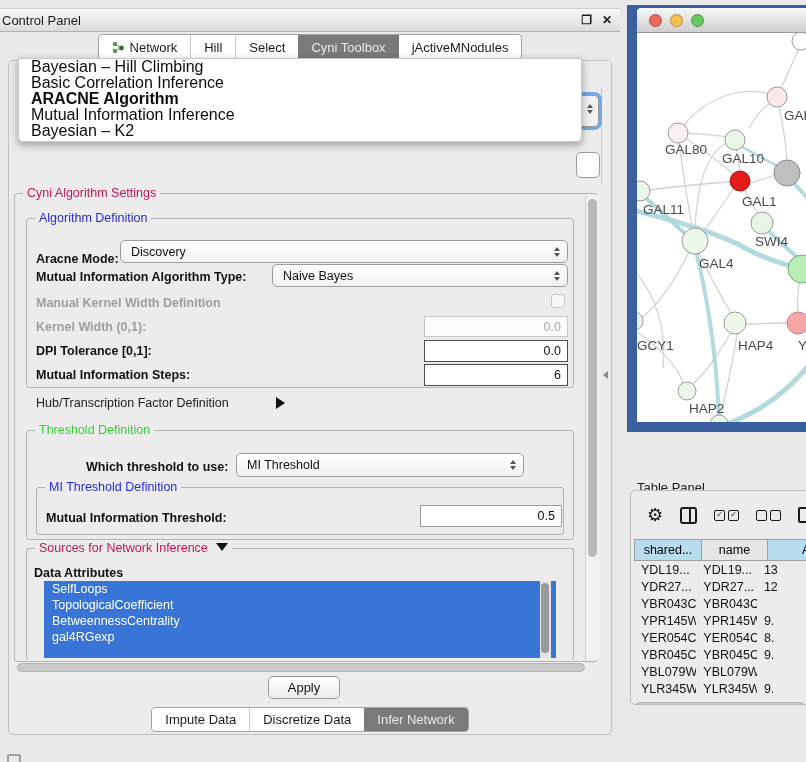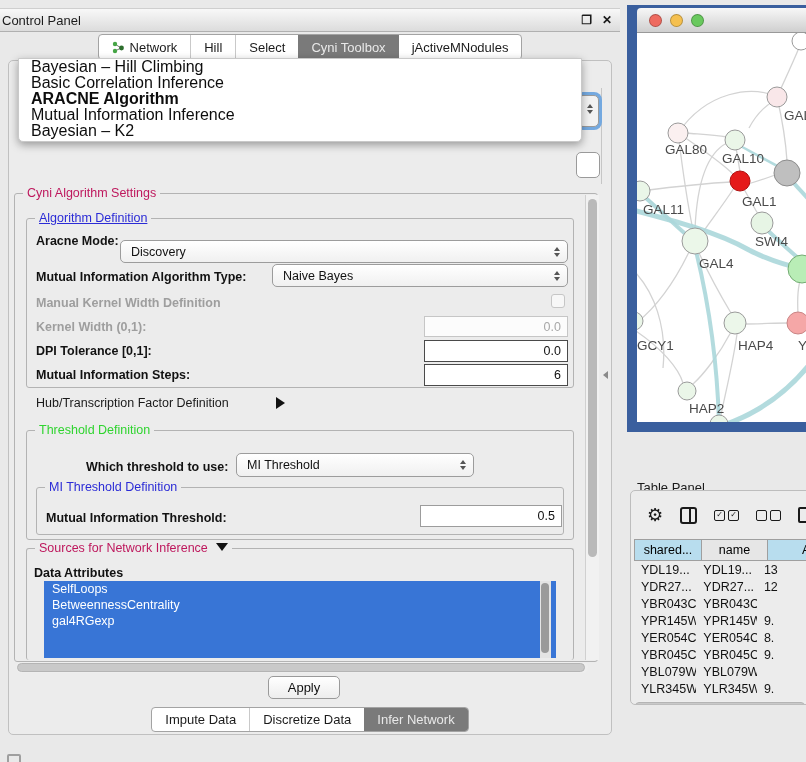--- a/index.html
+++ b/index.html
@@ -155,23 +155,23 @@
 
 <div class="abs gb" style="left:14px;top:193px;width:584px;height:469px;">
   <span class="gb-title">Cyni Algorithm Settings</span>
 </div>
 
 <div class="abs vtrack" style="left:585px;top:195px;width:13px;height:465px;">
   <div class="vthumb" style="position:absolute;left:2px;top:4px;width:9px;height:358px;"></div>
 </div>
 
 <div class="abs gb" style="left:26px;top:218px;width:548px;height:170px;">
-  <span class="gb-title" id="algdef-title" style="color: rgb(43, 43, 214); text-decoration: underline;">Algorithm Definition</span>
-</div>
-<span class="abs lbl" style="left:36px;top:234px;">Aracne Mode:</span>
+  <span class="gb-title" id="algdef-title" style="color: rgb(43, 43, 214);">Algorithm Definition</span>
+</div>
+<span class="abs lbl" style="left:36px;top:252px;">Aracne Mode:</span>
 <div class="abs combo" style="left:120px;top:240px;width:448px;height:23px;">
   <span>Discovery</span>
   <span class="spin">
       <span class="tri-up"></span>
       <span class="tri-dn"></span>
     </span>
 </div>
 <span class="abs lbl" style="left:36px;top:270px;">Mutual Information Algorithm Type:</span>
 <div class="abs combo" style="left:272px;top:264px;width:296px;height:23px;">
   <span>Naive Bayes</span>
@@ -195,21 +195,21 @@
   <span>6</span>
 </div>
 
 <span class="abs plain" style="left:36px;top:396px;">Hub/Transcription Factor Definition</span>
 <div class="abs" style="left:276px;top:397px;width:0;height:0;border-top:6px solid transparent;border-bottom:6px solid transparent;border-left:9px solid #111;"></div>
 
 <div class="abs gb" style="left:26px;top:430px;width:548px;height:110px;">
   <span class="gb-title" id="thresh-title" style="color: rgb(47, 212, 47);">Threshold Definition</span>
 </div>
 <span class="abs lbl" style="left:86px;top:460px;">Which threshold to use:</span>
-<div class="abs combo" style="left:236px;top:453px;width:238px;height:24px;align-items:center;">
+<div class="abs combo" style="left:236px;top:453px;width:288px;height:24px;align-items:center;">
   <span>MI Threshold</span>
   <span class="spin">
       <span class="tri-up"></span>
       <span class="tri-dn"></span>
     </span>
 </div>
 <div class="abs gb" style="left:36px;top:487px;width:528px;height:48px;">
   <span class="gb-title" id="mithresh-title" style="color: rgb(43, 43, 214);">MI Threshold Definition</span>
 </div>
 <span class="abs lbl" style="left:46px;top:511px;">Mutual Information Threshold:</span>
@@ -219,20 +219,21 @@
 
 <div class="abs gb" style="left:26px;top:548px;width:548px;height:112px;border-bottom:none;">
   <span class="gb-title">
     <span>Sources for Network Inference</span>
     <span style="display:inline-block;margin-left:5px;width:0;height:0;border-left:6px solid transparent;border-right:6px solid transparent;border-top:8px solid #111;vertical-align:1px;"></span>
   </span>
 </div>
 <span class="abs lbl" style="left:34px;top:566px;">Data Attributes</span>
 <div class="abs sellist" style="left: 44px; top: 581px; width: 512px; height: 77px; background: rgb(56, 117, 214);" id="attr-list">
     <div class="selrow">SelfLoops</div>
+    <div class="selrow">TopologicalCoefficient</div>
     <div class="selrow">BetweennessCentrality</div>
     <div class="selrow">gal4RGexp</div>
   </div>
 <div class="abs vtrack" style="left:540px;top:581px;width:11px;height:77px;background:#e4e4e4;border-left:none;">
   <div class="vthumb" style="position:absolute;left:1px;top:2px;width:8px;height:70px;background:#9a9a9a;"></div>
 </div>
 
 <div class="abs htrack" style="left:16px;top:662px;width:572px;height:11px;">
   <div class="hthumb" style="position:absolute;left:1px;top:1px;width:568px;height:9px;"></div>
 </div>

